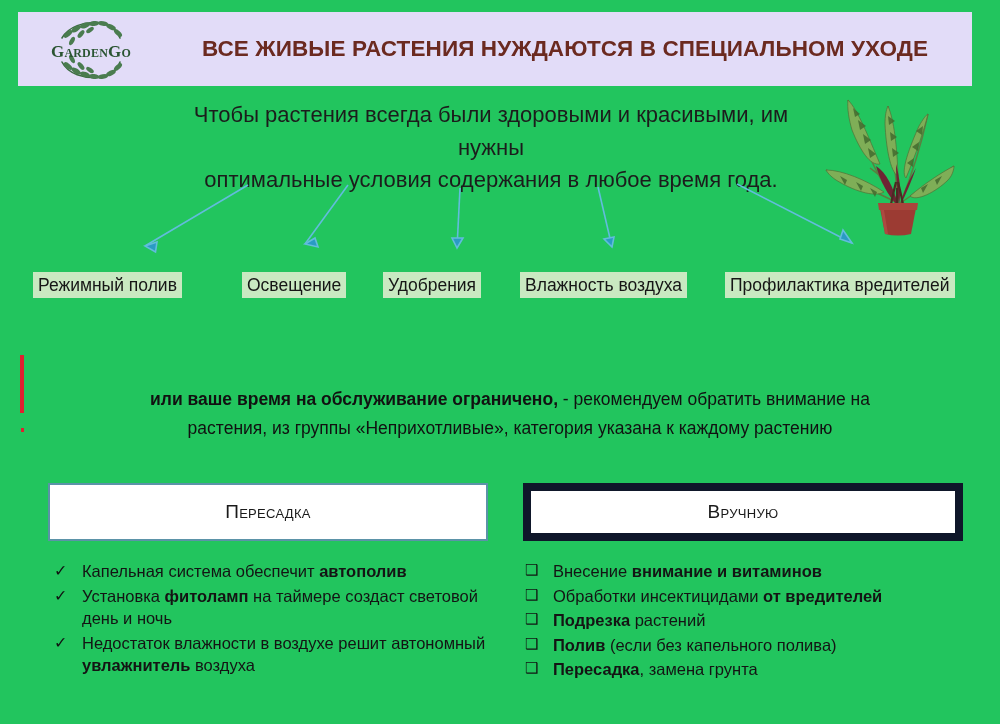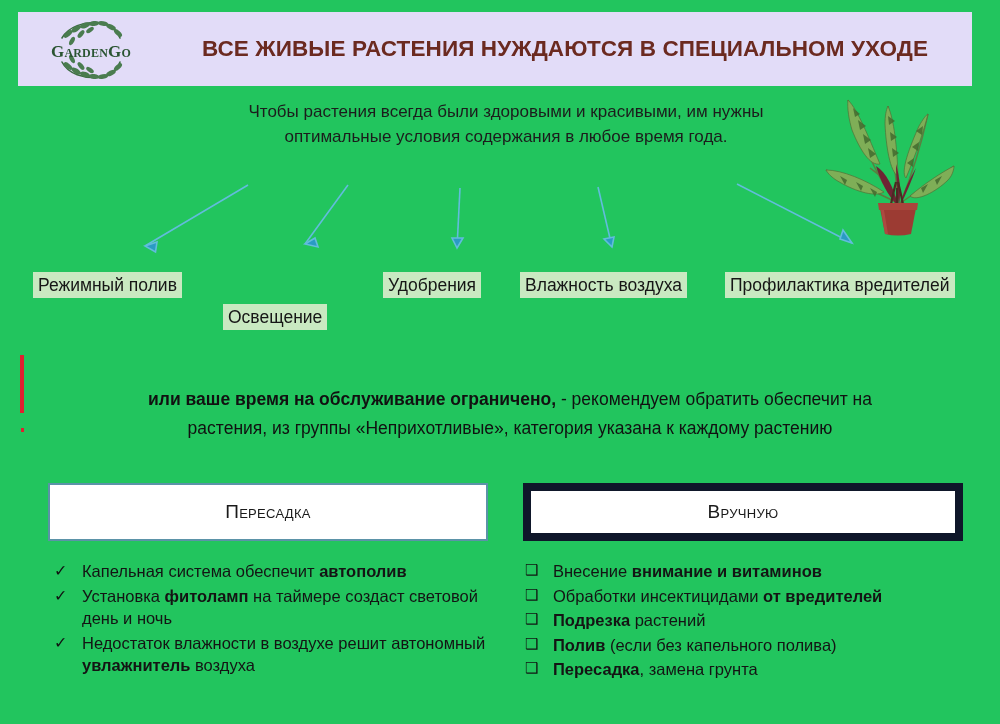--- a/index.html
+++ b/index.html
@@ -66,25 +66,25 @@
     font-weight: bold;
     color: #6b2a20;
     letter-spacing: 0.1px;
     text-align: center;
     line-height: 1.15;
   }
 
   
   .subtitle {
     position: absolute;
-    left: 186px;
+    left: 171px;
     top: 99px;
     width: 640px;
     text-align: center;
-    font-size: 17px;
+    font-size: 22px;
     line-height: 1.48;
     color: #1c1c1c;
   }
 
   
   .plant {
     position: absolute;
     left: 818px;
     top: 84px;
     width: 160px;
@@ -116,21 +116,21 @@
     height: 26px;
     line-height: 26px;
     background: #c9e9c1;
     font-size: 17.5px;
     color: #161616;
     padding: 0 5px;
     white-space: nowrap;
     box-sizing: border-box;
   }
   .tag.t0 { left: 33px; }
-  .tag.t1 { left: 223px; margin-top: 32px; }
+  .tag.t1 { left: 242px; }
   .tag.t2 { left: 383px; }
   .tag.t3 { left: 520px; }
   .tag.t4 { left: 725px; }
 
   
   .quote-bar {
     position: absolute;
     left: 20px;
     top: 355px;
     width: 4px;
@@ -342,21 +342,21 @@
     <span class="tag t1">Освещение</span>
     <span class="tag t2">Удобрения</span>
     <span class="tag t4">Профилактика вредителей</span>
     <span class="tag t3">Влажность воздуха</span>
   </div>
 
   <div class="quote-bar"></div>
   <div class="quote-dot"></div>
   <div class="quote">
     <br>
-    <span class="l2b">или ваше время на обслуживание ограничено,</span><span> - рекомендуем обратить обеспечит на</span><br>
+    <span class="l2b">или ваше время на обслуживание ограничено,</span><span> - рекомендуем обратить внимание на</span><br>
     <span>растения, из группы «Неприхотливые»,  категория указана к каждому растению</span>
   </div>
 
   <div class="box left">
     <span class="box-label">Пересадка</span>
   </div>
   <div class="box right">
     <span class="box-label">Вручную</span>
   </div>
 

